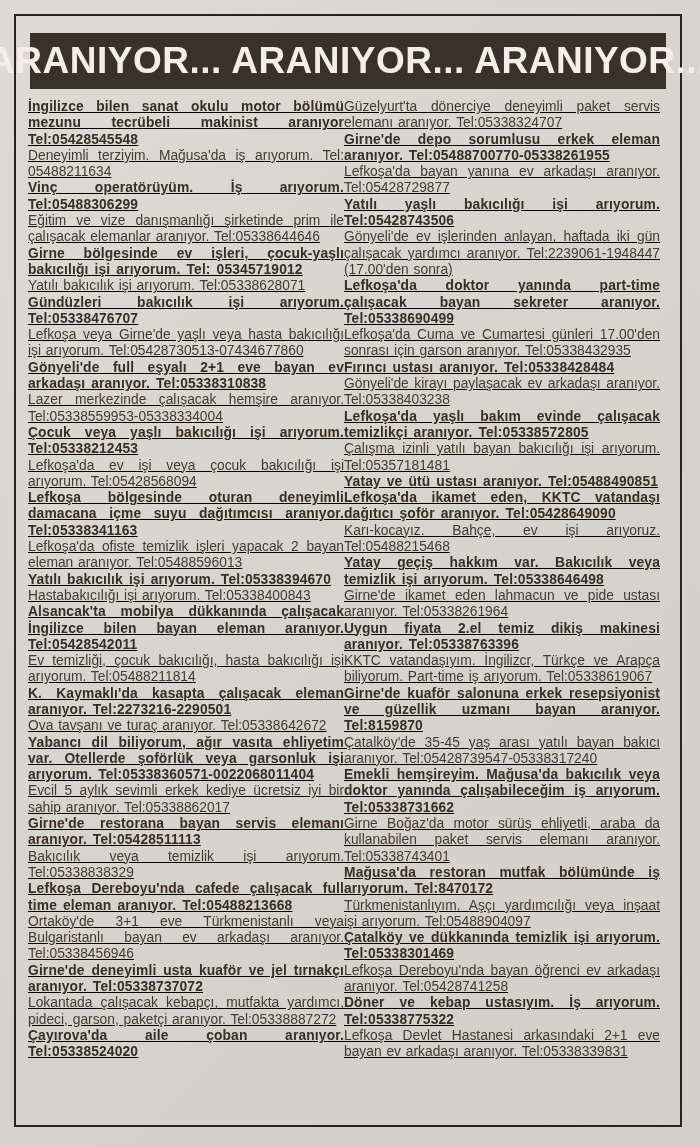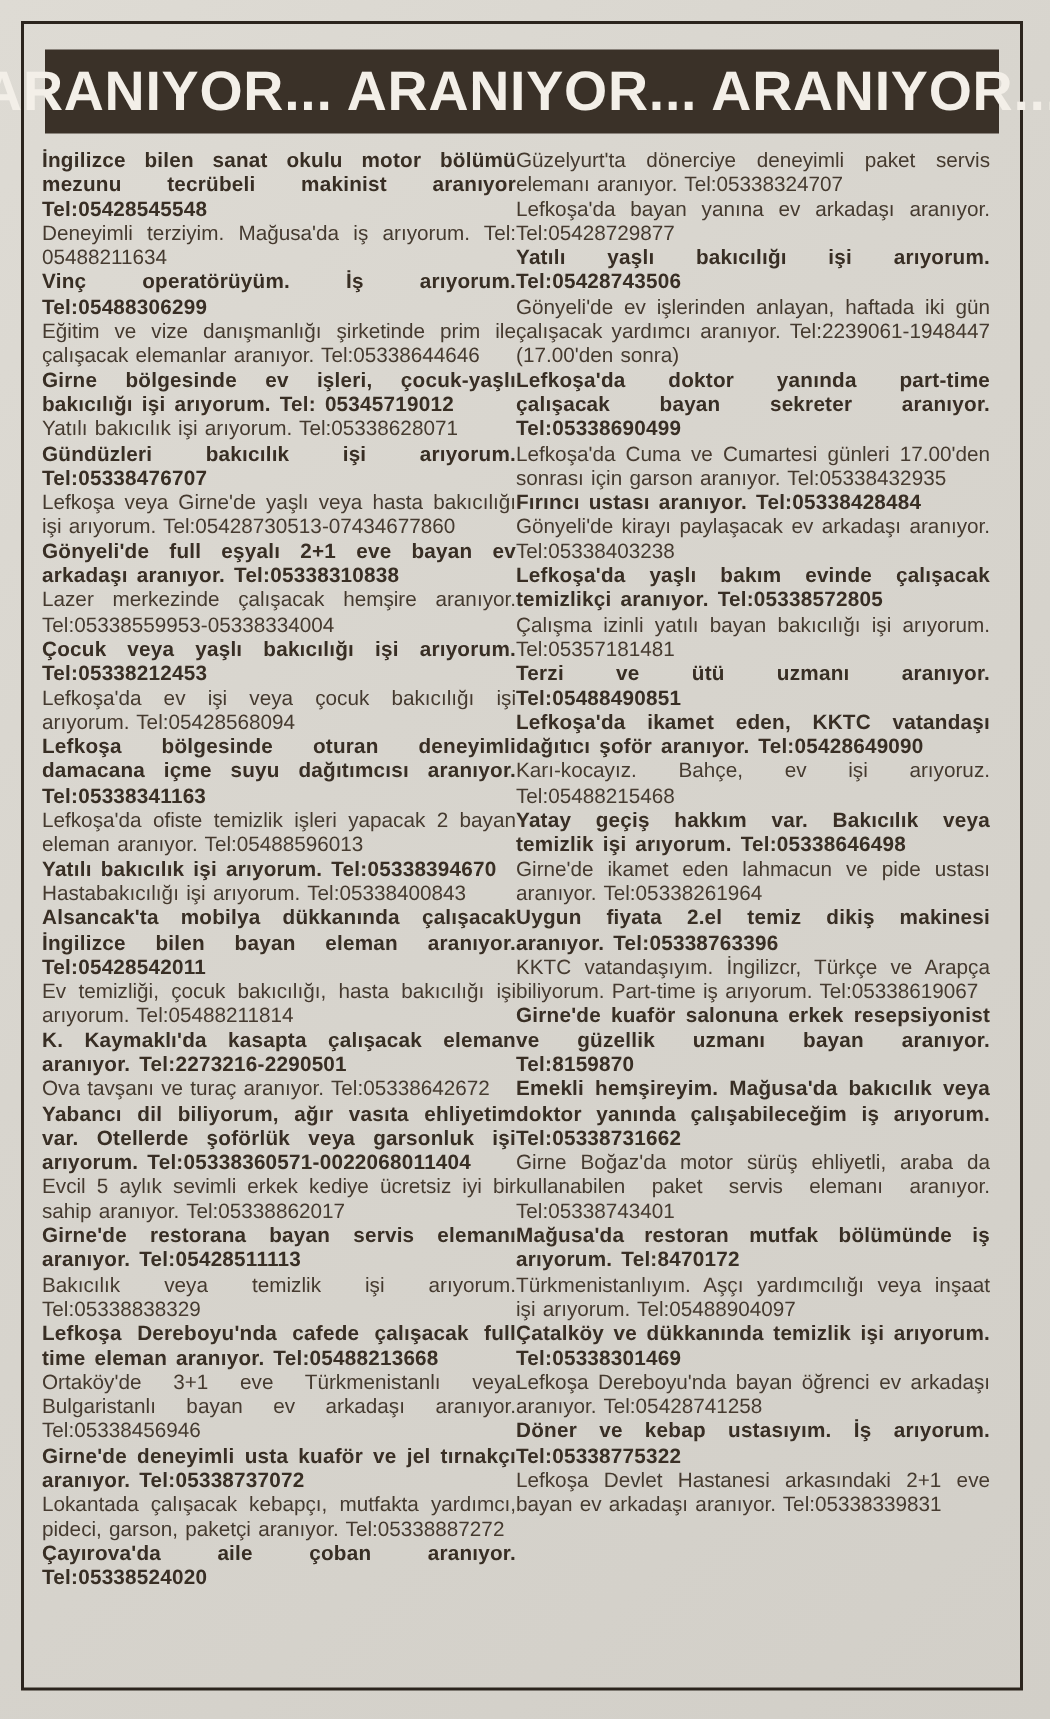--- a/index.html
+++ b/index.html
@@ -35,20 +35,21 @@
     align-items: center;
     justify-content: center;
     font-weight: bold;
     font-size: 37px;
     letter-spacing: 0.5px;
     white-space: nowrap;
   }
   .columns {
     display: flex;
     padding: 0 12px;
+    text-decoration: underline;
   }
   .col {
     width: 316px;
     font-size: 13.8px;
     line-height: 16.3px;
     text-align: justify;
     color: var(--text-color, #453a2f);
     word-spacing: 1px;
   }
   .ad { margin: 0; }
@@ -94,37 +95,39 @@
           <p class="ad bold">Girne'de restorana bayan servis elemanı aranıyor. Tel:05428511113</p>
           <p class="ad">Bakıcılık veya temizlik işi arıyorum. Tel:05338838329</p>
           <p class="ad bold">Lefkoşa Dereboyu'nda cafede çalışacak full time eleman aranıyor. Tel:05488213668</p>
           <p class="ad">Ortaköy'de 3+1 eve Türkmenistanlı veya Bulgaristanlı bayan ev arkadaşı aranıyor. Tel:05338456946</p>
           <p class="ad bold">Girne'de deneyimli usta kuaför ve jel tırnakçı aranıyor. Tel:05338737072</p>
           <p class="ad">Lokantada çalışacak kebapçı, mutfakta yardımcı, pideci, garson, paketçi aranıyor. Tel:05338887272</p>
           <p class="ad bold">Çayırova'da aile çoban aranıyor. Tel:05338524020</p>
         </div>
       <div class="col" id="col-right">
           <p class="ad">Güzelyurt'ta dönerciye deneyimli paket servis elemanı aranıyor. Tel:05338324707</p>
+          <p class="ad bold">Girne'de depo sorumlusu erkek eleman aranıyor. Tel:05488700770-05338261955</p>
           <p class="ad">Lefkoşa'da bayan yanına ev arkadaşı aranıyor. Tel:05428729877</p>
           <p class="ad bold">Yatılı yaşlı bakıcılığı işi arıyorum. Tel:05428743506</p>
           <p class="ad">Gönyeli'de ev işlerinden anlayan, haftada iki gün çalışacak yardımcı aranıyor. Tel:2239061-1948447 (17.00'den sonra)</p>
           <p class="ad bold">Lefkoşa'da doktor yanında part-time çalışacak bayan sekreter aranıyor. Tel:05338690499</p>
           <p class="ad">Lefkoşa'da Cuma ve Cumartesi günleri 17.00'den sonrası için garson aranıyor. Tel:05338432935</p>
           <p class="ad bold">Fırıncı ustası aranıyor. Tel:05338428484</p>
           <p class="ad">Gönyeli'de kirayı paylaşacak ev arkadaşı aranıyor. Tel:05338403238</p>
           <p class="ad bold">Lefkoşa'da yaşlı bakım evinde çalışacak temizlikçi aranıyor. Tel:05338572805</p>
           <p class="ad">Çalışma izinli yatılı bayan bakıcılığı işi arıyorum. Tel:05357181481</p>
-          <p class="ad bold">Terzi ve ütü uzmanı aranıyor. Tel:05488490851</p>
+          <p class="ad bold">Yatay ve ütü ustası aranıyor. Tel:05488490851</p>
           <p class="ad bold">Lefkoşa'da ikamet eden, KKTC vatandaşı dağıtıcı şoför aranıyor. Tel:05428649090</p>
           <p class="ad">Karı-kocayız. Bahçe, ev işi arıyoruz. Tel:05488215468</p>
           <p class="ad bold">Yatay geçiş hakkım var. Bakıcılık veya temizlik işi arıyorum. Tel:05338646498</p>
           <p class="ad">Girne'de ikamet eden lahmacun ve pide ustası aranıyor. Tel:05338261964</p>
           <p class="ad bold">Uygun fiyata 2.el temiz dikiş makinesi aranıyor. Tel:05338763396</p>
           <p class="ad">KKTC vatandaşıyım. İngilizcr, Türkçe ve Arapça biliyorum. Part-time iş arıyorum. Tel:05338619067</p>
           <p class="ad bold">Girne'de kuaför salonuna erkek resepsiyonist ve güzellik uzmanı bayan aranıyor. Tel:8159870</p>
+          <p class="ad">Çatalköy'de 35-45 yaş arası yatılı bayan bakıcı aranıyor. Tel:05428739547-05338317240</p>
           <p class="ad bold">Emekli hemşireyim. Mağusa'da bakıcılık veya doktor yanında çalışabileceğim iş arıyorum. Tel:05338731662</p>
           <p class="ad">Girne Boğaz'da motor sürüş ehliyetli, araba da kullanabilen paket servis elemanı aranıyor. Tel:05338743401</p>
           <p class="ad bold">Mağusa'da restoran mutfak bölümünde iş arıyorum. Tel:8470172</p>
           <p class="ad">Türkmenistanlıyım. Aşçı yardımcılığı veya inşaat işi arıyorum. Tel:05488904097</p>
           <p class="ad bold">Çatalköy ve dükkanında temizlik işi arıyorum. Tel:05338301469</p>
           <p class="ad">Lefkoşa Dereboyu'nda bayan öğrenci ev arkadaşı aranıyor. Tel:05428741258</p>
           <p class="ad bold">Döner ve kebap ustasıyım. İş arıyorum. Tel:05338775322</p>
           <p class="ad">Lefkoşa Devlet Hastanesi arkasındaki 2+1 eve bayan ev arkadaşı aranıyor. Tel:05338339831</p>
         </div>
     </div>

